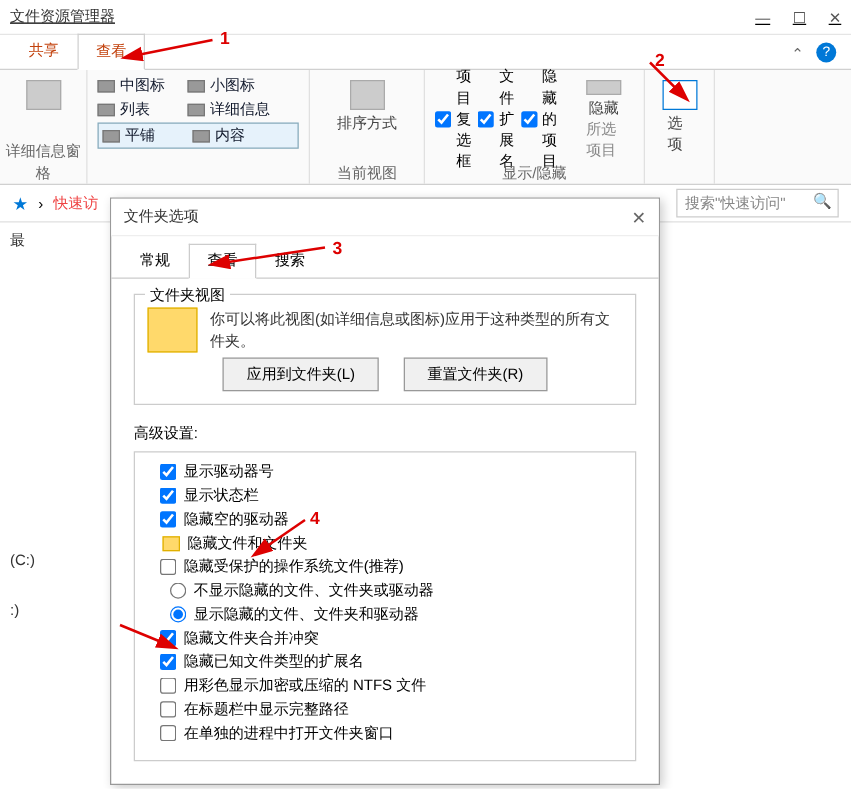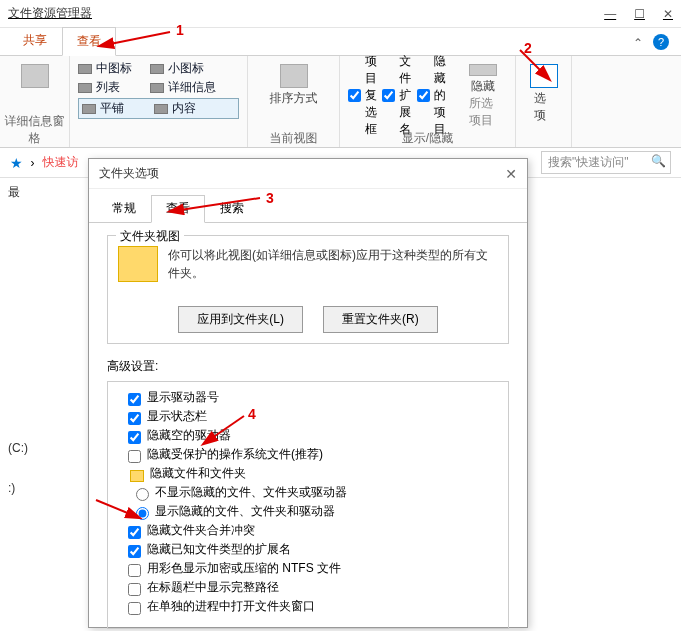--- a/index.html
+++ b/index.html
@@ -49,25 +49,25 @@
 .dialog-title .close { color: #666; cursor: pointer; font-size: 14px; }
 .dialog-tabs { display: flex; padding: 6px 8px 0; border-bottom: 1px solid #ccc; }
 .dialog-tab { padding: 4px 14px; border: 1px solid transparent; cursor: pointer; }
 .dialog-tab.active { border: 1px solid #ccc; border-bottom: 1px solid #fff; margin-bottom: -1px; background: #fff; }
 .dialog-body { padding: 12px 18px; }
 .folder-view { border: 1px solid #ccc; padding: 10px; margin-bottom: 14px; position: relative; }
 .folder-view .fv-title { position: absolute; top: -8px; left: 8px; background: #fff; padding: 0 4px; }
 .folder-view .fv-row { display: flex; gap: 10px; align-items: flex-start; }
 .folder-icon { width: 40px; height: 36px; background: #ffd96b; border: 1px solid #e0b000; display: inline-block; }
 .fv-desc { flex: 1; color: #333; line-height: 1.5; }
-.fv-buttons { display: flex; gap: 20px; justify-content: center; margin-top: 24px; }
+.fv-buttons { display: flex; gap: 20px; justify-content: center; margin-top: 4px; }
 .fv-buttons button { padding: 4px 18px; border: 1px solid #999; background: #f0f0f0; cursor: pointer; }
 .adv-label { margin-bottom: 6px; }
 .adv-list { border: 1px solid #ccc; padding: 6px 8px; height: 248px; overflow-y: auto; }
-.adv-item { display: flex; align-items: flex-end; gap: 6px; padding: 1px 12px; }
+.adv-item { display: flex; align-items: center; gap: 6px; padding: 1px 12px; }
 .adv-item.indent { padding-left: 20px; }
 .adv-item input { width: 13px; height: 13px; }
 .adv-folder { width: 14px; height: 12px; background: #ffd96b; border: 1px solid #e0b000; display: inline-block; margin-left: 2px; }
 .arrow-label { position: absolute; color: #d00; font-size: 14px; font-weight: bold; }
 svg.arrow-svg { position: absolute; overflow: visible; }
 </style>
 </head>
 <body>
 
 <div class="titlebar">
@@ -199,26 +199,26 @@
         </div>
         <div class="adv-item">
           <input type="checkbox" checked="" style="">
           <span>显示状态栏</span>
         </div>
         <div class="adv-item">
           <input type="checkbox" checked="" style="">
           <span>隐藏空的驱动器</span>
         </div>
         <div class="adv-item">
-          <input type="checkbox" style="">
-          <span>隐藏受保护的操作系统文件(推荐)</span>
-        </div>
-        <div class="adv-item">
           <span class="adv-folder"></span>
           <span>隐藏文件和文件夹</span>
+        </div>
+        <div class="adv-item">
+          <input type="checkbox" style="">
+          <span>隐藏受保护的操作系统文件(推荐)</span>
         </div>
         <div class="adv-item indent">
           <input type="radio" style="">
           <span>不显示隐藏的文件、文件夹或驱动器</span>
         </div>
         <div class="adv-item indent">
           <input type="radio" checked="" style="">
           <span>显示隐藏的文件、文件夹和驱动器</span>
         </div>
         <div class="adv-item">

